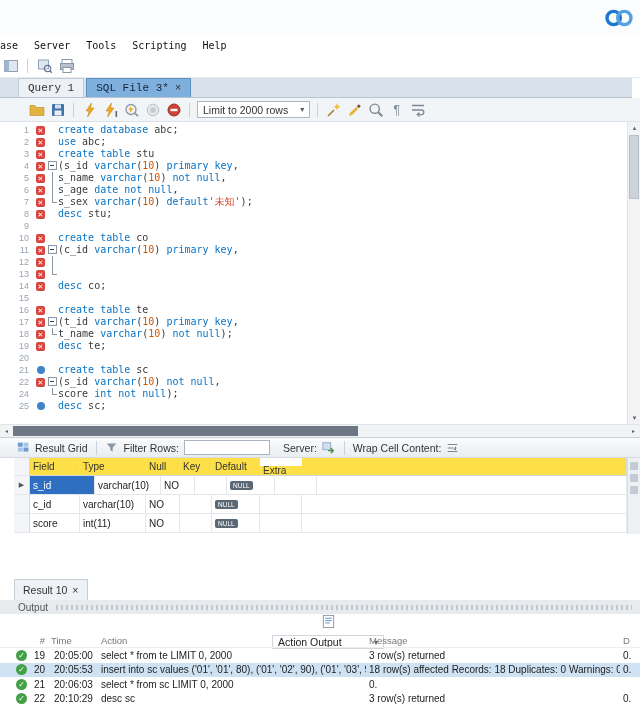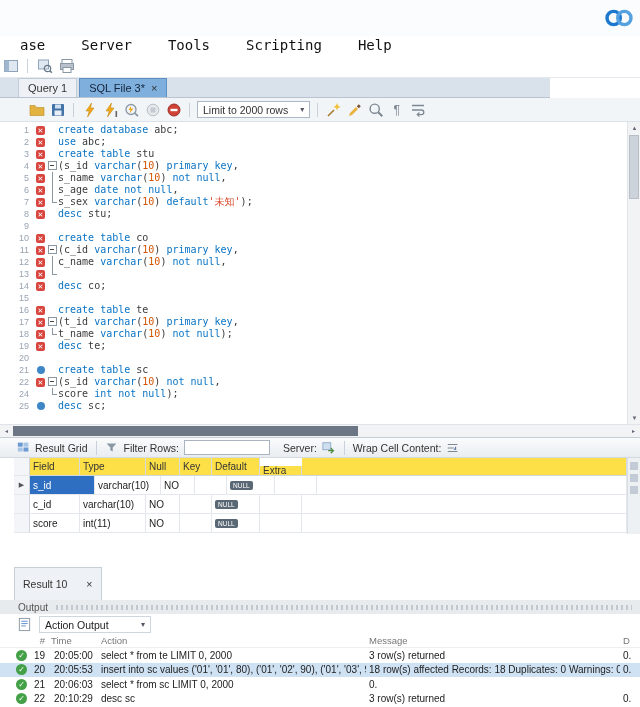--- a/index.html
+++ b/index.html
@@ -6,27 +6,27 @@
   html,body { width:640px; height:707px; }
   body { font-family:"Liberation Sans",sans-serif; font-size:11px; background:#fff; overflow:hidden; }
   .app { position:relative; width:640px; height:707px; background:#fff; overflow:hidden; }
 
   
   .titlebar { position:absolute; left:0; top:0; width:640px; height:36px; background:#fbfcfd; }
   .logo { position:absolute; right:6px; top:7px; width:30px; height:22px; }
 
   
   .menubar { position:absolute; left:0; top:36px; width:640px; height:18px; background:#fff; display:flex; align-items:center; }
-  .menu-item { padding:2px 8px 2px 6px; margin-right:8px; font-family:"DejaVu Sans Mono",monospace; font-size:14px; color:#111;margin-left:14px; }
+  .menu-item { padding:2px 8px 2px 0; margin-right:8px; font-family:"DejaVu Sans Mono",monospace; font-size:10px; color:#111; }
 
   
   .main-toolbar { position:absolute; left:0; top:54px; width:640px; height:24px; background:#fff; display:flex; align-items:center; gap:5px; padding-left:2px; border-bottom:1px solid #e6eaef; }
 
   
-  .tabbar { position:absolute; left:0; top:78px; width:550px; height:20px; background:#d9e1ea; border-bottom:1px solid #b9c4d0; display:flex; align-items:center; padding-left:18px; gap:2px; }
+  .tabbar { position:absolute; left:0; top:78px; width:632px; height:20px; background:#d9e1ea; border-bottom:1px solid #b9c4d0; display:flex; align-items:center; padding-left:18px; gap:2px;font-family:Liberation Mono, monospace; }
   .tab { height:19px; padding:0 9px; display:flex; align-items:center; gap:6px; font-size:11px; border:1px solid #c2ccd6; border-bottom:none; }
   .tab.inactive { background:#edf1f5; color:#333; }
   .tab.active { background:#7fafdc; border-color:#5d8fc0; color:#14243c; }
   .tab .tclose { color:#333; font-size:11px; line-height:11px; }
 
   
   .sql-toolbar { position:absolute; left:0; top:98px; width:640px; height:24px; background:#f2f5f8; border-bottom:1px solid #dbe2e9; display:flex; align-items:center; gap:4px; padding-left:28px; }
   .icon16 { width:17px; height:17px; display:inline-flex; align-items:center; justify-content:center; font-size:12px; }
   .tsep { width:1px; height:14px; background:#c9d1da; margin:0 3px; }
   .limit-combo { height:17px; border:1px solid #aeb8c4; background:#fff; display:flex; align-items:center; padding:0 5px; font-size:10.5px; color:#333; gap:12px; }
@@ -71,26 +71,26 @@
   .rg-c { border-right:1px solid #e4e8ec; border-bottom:1px solid #e4e8ec; padding:0 3px; font-size:10px; color:#222; display:flex; align-items:center; overflow:hidden; white-space:nowrap; }
   .hdr .rg-c { background:#fde047; border-right:1px solid #d5dbe1; border-bottom:1px solid #cfd6dd; color:#333; }
   .rg-m { width:16px; flex:none; background:#f3f5f8; border-right:1px solid #cfd6dd; border-bottom:1px solid #e4e8ec; display:flex; align-items:center; justify-content:center; font-size:7px; color:#555; }
   .rg-c.sel { background:#2f6fc1; color:#fff; }
   .null-badge { display:inline-block; background:#5a6875; color:#fff; font-size:6.5px; line-height:9px; padding:0 3px; border-radius:2px; }
   .rg-side { position:absolute; right:0; top:458px; width:13px; height:76px; background:#eef1f4; border-left:1px solid #d8dee4; display:flex; flex-direction:column; align-items:center; gap:4px; padding-top:4px; }
   .side-sq { width:8px; height:8px; background:#c3ccd6; }
 
   
   .result-tabs { position:absolute; left:0; top:578px; width:640px; height:22px; display:flex; align-items:flex-end; padding-left:14px; }
-  .result-tab { height:21px; display:flex; align-items:center; gap:19px; padding:16px 8px; background:#eef1f5; border:1px solid #c6ced6; border-bottom:none; font-size:10.5px; color:#333; }
+  .result-tab { height:21px; display:flex; align-items:center; gap:5px; padding:4px 8px; background:#eef1f5; border:1px solid #c6ced6; border-bottom:none; font-size:10.5px; color:#333; }
 
   
   .output-strip { position:absolute; left:0; top:600px; width:640px; height:14px; background:#e8ebee; display:flex; align-items:center; padding-left:18px; font-size:10px; color:#555; }
   .output-strip::after { content:""; flex:1; height:5px; margin:0 8px; background:repeating-linear-gradient(90deg,#c2c8cf 0 2px,transparent 2px 5px); }
-  .output-toolbar { position:absolute; left:0; top:614px; width:640px; height:21px; background:#fff; display:flex; align-items:center; gap:6px; padding-left:16px; }
+  .output-toolbar { position:absolute; left:0; top:614px; width:640px; height:21px; background:#fff; display:flex; align-items:center; gap:6px; padding-left:16px;flex-direction:column; }
   .action-combo { min-width:112px; height:17px; display:flex; align-items:center; justify-content:space-between; gap:10px; padding:0 5px; font-size:10.5px; color:#222; background:#fff; border:1px solid #d0d6dd; }
   .output-grid { position:absolute; left:0; top:635px; width:640px; height:72px; }
   .og-hdr { display:flex; height:13px; font-size:9.5px; color:#777; border-bottom:1px solid #eceff2; }
   .og-hdr > span { padding:0 3px; overflow:hidden; white-space:nowrap; }
   .og-row { display:flex; height:14.5px; align-items:center; font-size:10px; color:#222; }
   .og-row.sel { background:#cfe2f4; }
   .og-c { padding:0 3px; overflow:hidden; white-space:nowrap; flex:none; }
   .chk { width:11px; height:11px; border-radius:50%; background:#43a047; color:#fff; font-size:8px; line-height:11px; text-align:center; }
   .c-status { width:30px; display:flex; justify-content:flex-end; }
   .c-idx { width:18px; text-align:right; }
@@ -318,21 +318,20 @@
         </span>
         <span class="fd fd-start"></span>
         <span class="code"><span class="tk-pl">(c_id </span><span class="tk-kw">varchar</span><span class="tk-pl">(</span><span class="tk-nu">10</span><span class="tk-pl">) </span><span class="tk-kw">primary key</span><span class="tk-pl">,</span></span>
       </div>
       <div class="ed-line">
         <span class="ln">12</span>
         <span class="mk">
           <span class="mk-err">✕</span>
         </span>
         <span class="fd fd-mid"></span>
-        <span class="code"><span class="tk-pl">c_name </span><span class="tk-kw">varchar</span><span class="tk-pl">(</span><span class="tk-nu">10</span><span class="tk-pl">) </span><span class="tk-kw">not null</span><span class="tk-pl">,</span></span>
       </div>
       <div class="ed-line">
         <span class="ln">13</span>
         <span class="mk">
           <span class="mk-err">✕</span>
         </span>
         <span class="fd fd-end"></span>
       </div>
       <div class="ed-line">
         <span class="ln">14</span>

